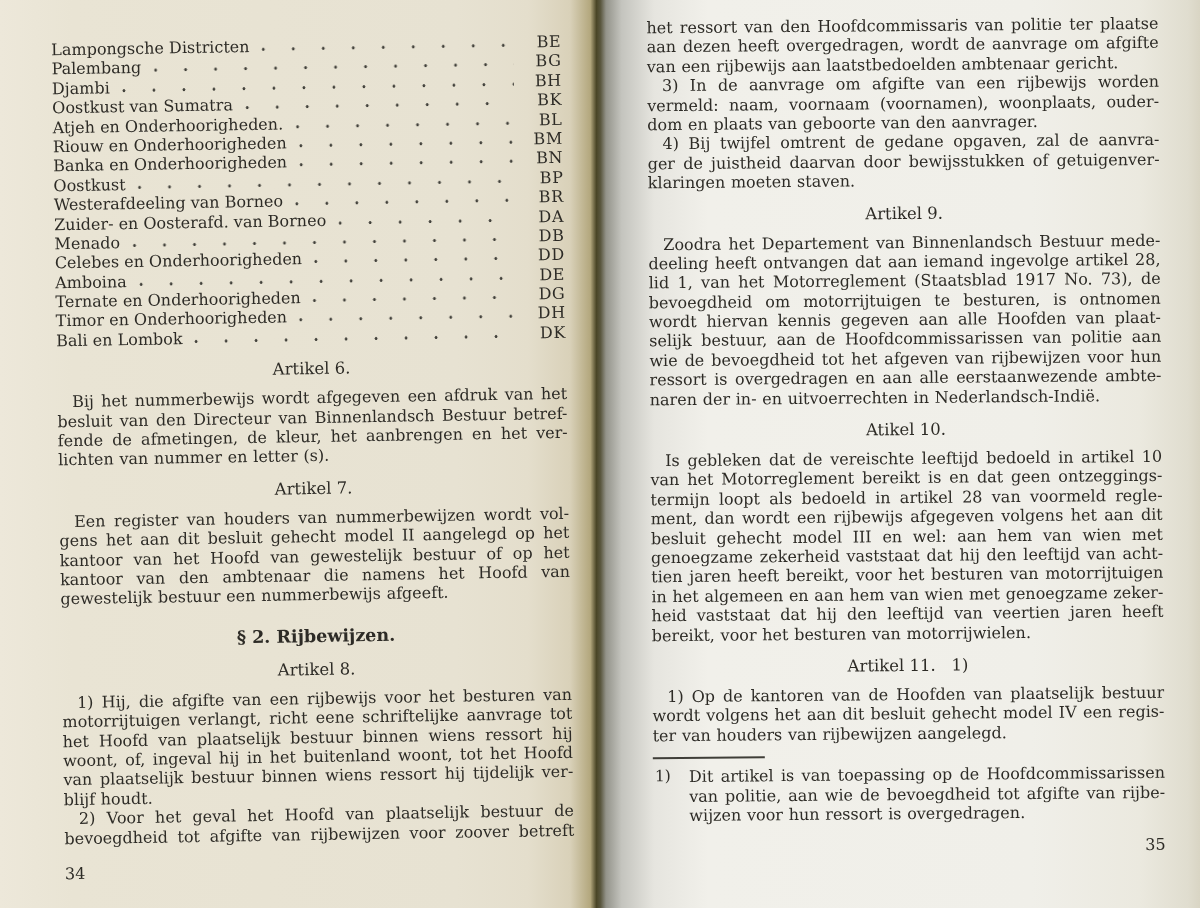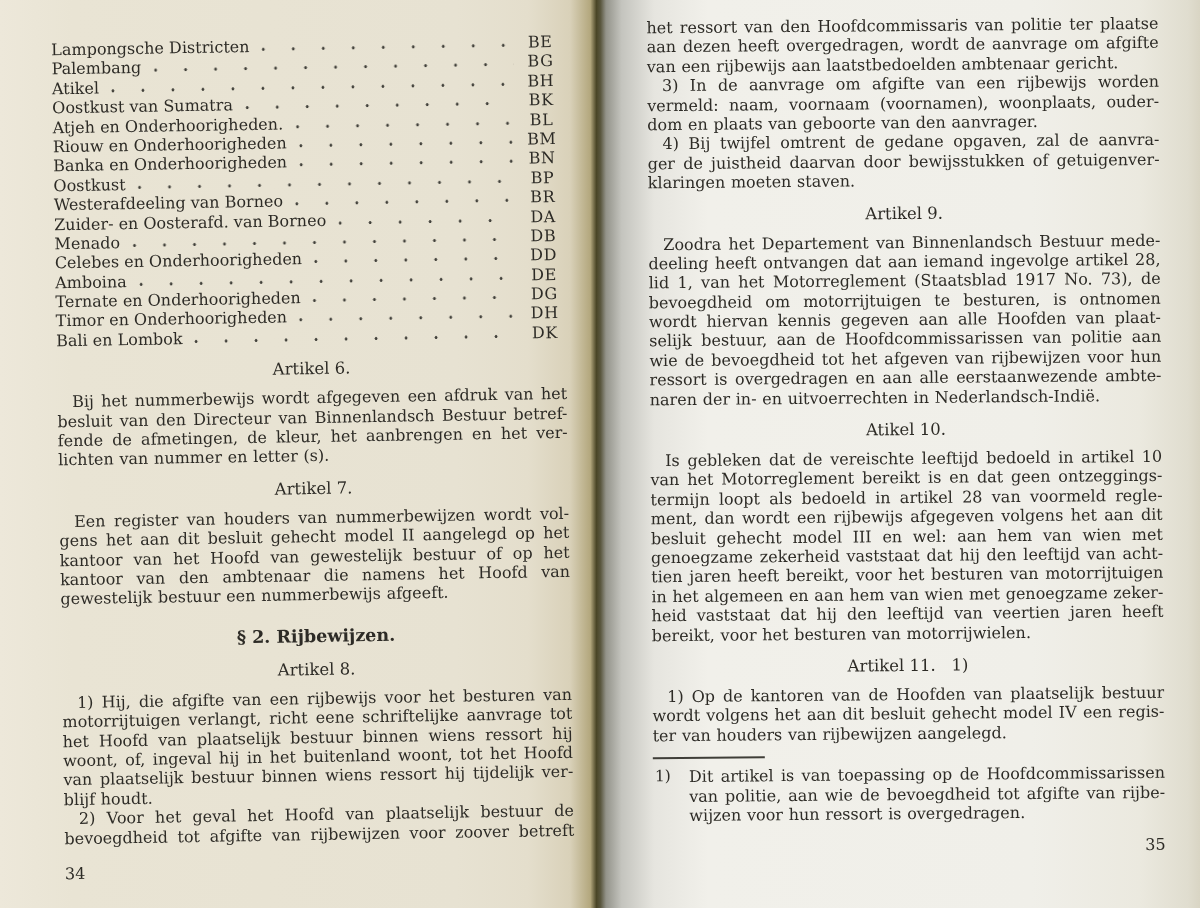--- a/index.html
+++ b/index.html
@@ -19,21 +19,21 @@
   .page-left-content  { left:58px;  top:30px; width:510px; transform:rotate(-0.95deg); transform-origin:50% 50%; }
   .page-right-content { left:650px; top:16px; width:512px; transform:rotate(-0.5deg);  transform-origin:50% 50%; }
 
   
   .toc { margin-top:6px; }
   .toc-row { display:flex; align-items:baseline; height:19.4px; font-size:16px; }
   .toc-name { white-space:nowrap; }
   .leader { flex:1 1 auto; align-self:stretch; margin:0 6px 0 12px;
     background-image:radial-gradient(circle at 2px 13px, #41403a 1.3px, rgba(0,0,0,0) 1.7px);
     background-size:30px 19.4px; background-repeat:repeat-x; }
-  .toc-code { width:42px; text-align:center; letter-spacing:0.6px; }
+  .toc-code { width:42px; text-align:right; letter-spacing:0.6px; }
 
   
   .heading { text-align:center; font-size:16.5px; line-height:19px; margin:13px 0 10px; white-space:pre-wrap; }
   .subheading { text-align:center; font-weight:bold; font-size:17.5px; line-height:22px; margin:20px 0 4px; }
   .pline { height:19.4px; line-height:19.4px; font-size:16px; text-align:justify; text-align-last:justify;
            overflow:hidden; word-spacing:0.6px; }
   .pline.last { text-align-last:left; }
   .pline.indent { text-indent:15px; }
 
   .footnote-rule { width:112px; border-top:2px solid #3f3e38; margin:12px 0 8px 0; }
@@ -54,21 +54,21 @@
           <span class="toc-name">Lampongsche Districten</span>
           <span class="leader"></span>
           <span class="toc-code">BE</span>
         </div>
         <div class="toc-row">
           <span class="toc-name">Palembang</span>
           <span class="leader"></span>
           <span class="toc-code">BG</span>
         </div>
         <div class="toc-row">
-          <span class="toc-name">Atikel</span>
+          <span class="toc-name">Djambi</span>
           <span class="leader"></span>
           <span class="toc-code">BH</span>
         </div>
         <div class="toc-row">
           <span class="toc-name">Oostkust van Sumatra</span>
           <span class="leader"></span>
           <span class="toc-code">BK</span>
         </div>
         <div class="toc-row">
           <span class="toc-name">Atjeh en Onderhoorigheden.</span>

